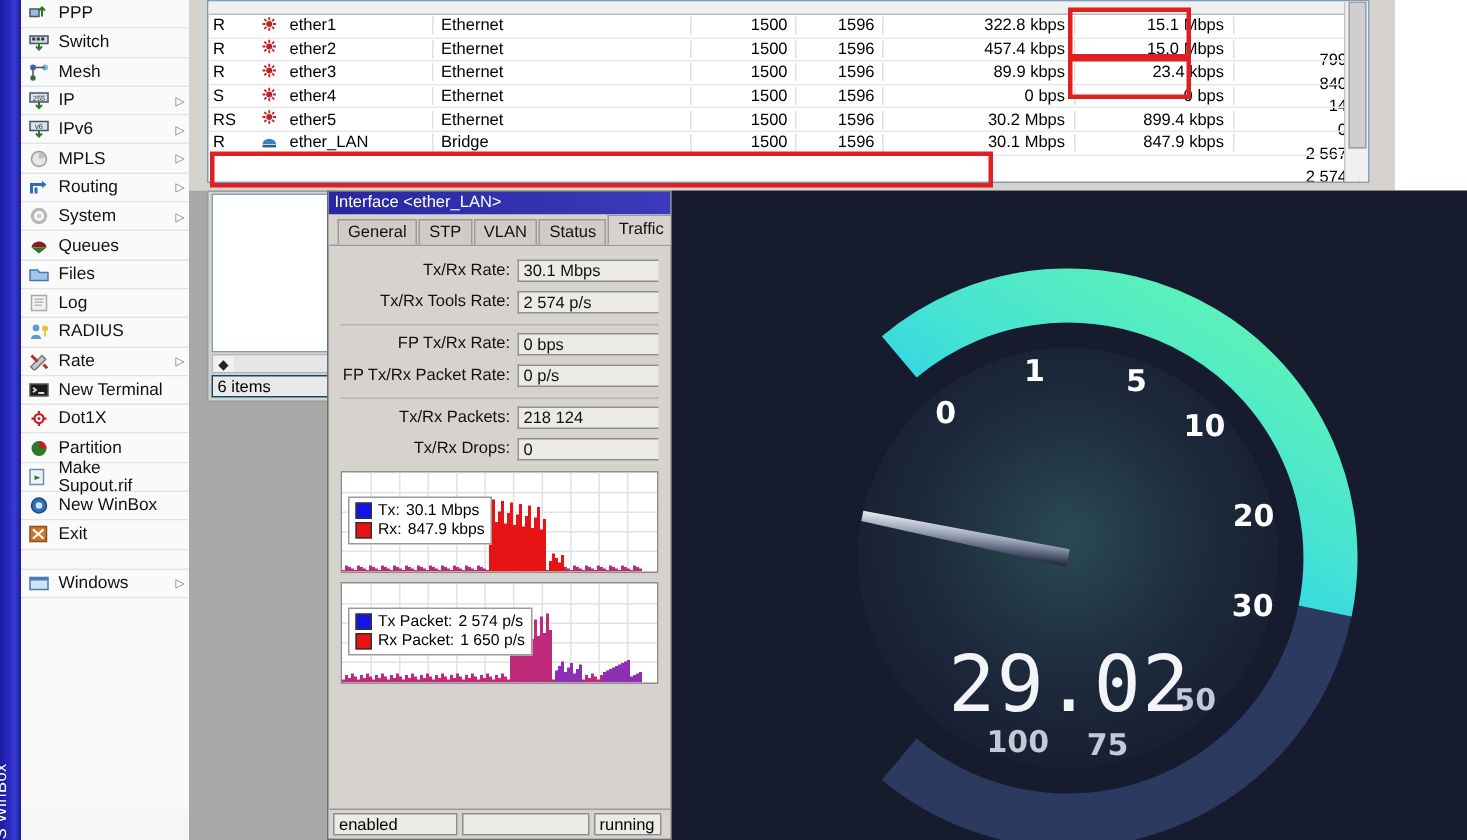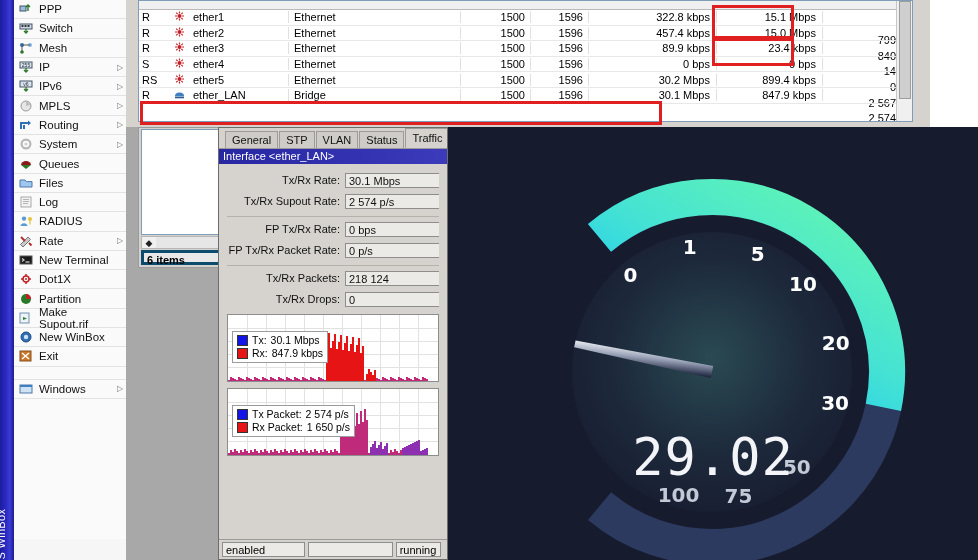--- a/index.html
+++ b/index.html
@@ -61,21 +61,21 @@
   .tr.comment{color:#000;}
   .tr.comment .cmt{padding-left:24px;font-size:11px;}
   .c-flag{width:26px;flex:0 0 26px;padding-left:3px;box-sizing:border-box;}
   .c-icon{width:28px;flex:0 0 28px;text-align:center;}
   .c-name{width:96px;flex:0 0 96px;border-right:1px solid #e0e0e0;box-sizing:border-box;}
   .c-type{width:172px;flex:0 0 172px;padding-left:5px;box-sizing:border-box;border-right:1px solid #e0e0e0;}
   .c-mtu{width:70px;flex:0 0 70px;text-align:right;padding-right:5px;box-sizing:border-box;border-right:1px solid #e0e0e0;}
   .c-amtu{width:58px;flex:0 0 58px;text-align:right;padding-right:5px;box-sizing:border-box;border-right:1px solid #e0e0e0;}
   .c-tx{width:128px;flex:0 0 128px;text-align:right;padding-right:6px;box-sizing:border-box;border-right:1px solid #e0e0e0;}
   .c-rx{width:106px;flex:0 0 106px;text-align:right;padding-right:6px;box-sizing:border-box;border-right:1px solid #e0e0e0;}
-  .c-pkt{width:84px;flex:0 0 84px;text-align:right;padding-right:8px;box-sizing:border-box;border-right:3px solid #4d7c0f;margin-top:46px;}
+  .c-pkt{width:84px;flex:0 0 84px;text-align:right;padding-right:8px;box-sizing:border-box;border-right:1px solid #4d7c0f;margin-top:46px;}
   .c-tail{flex:1;}
 
   #tbl-scroll{
     position:absolute;right:0;top:0;width:15px;height:100%;
     background:#f0f0f0;border-left:1px solid #c6c6c6;
   }
   #tbl-scroll .thumb{
     position:absolute;left:2px;top:0;width:10px;height:96px;
     background:#cfcfcf;border:1px solid #9d9d9d;
   }
@@ -94,22 +94,22 @@
   }
   #left-panel .hbar{
     position:absolute;left:2px;top:108px;width:82px;height:13px;
     background:#f0f0f0;border:1px solid #b5b5b5;box-sizing:border-box;
     display:flex;align-items:center;
   }
   #left-panel .hbar .arrow{width:14px;text-align:center;font-size:9px;color:#222;}
   #left-panel .hbar .track{flex:1;background:#e6e6e6;height:100%;}
   #left-panel .count{
     position:absolute;left:2px;top:122px;width:82px;height:15px;
-    background:#e9e9e9;border:3px solid #0c4a6e;box-sizing:border-box;
-    font-size:11px;padding-left:3px;line-height:14px;font-weight:bold;
+    background:#e9e9e9;border:1px solid #0c4a6e;box-sizing:border-box;
+    font-size:11px;padding-left:3px;line-height:14px;
   }
   #grey-fill{
     position:absolute;left:126px;top:127px;width:92px;height:433px;background:#a8a8a8;
   }
   #grey-fill2{
     position:absolute;left:138px;top:268px;width:80px;height:292px;background:#a8a8a8;
   }
 
   
   #iface-dialog{
@@ -525,36 +525,36 @@
   <div class="inner"></div>
   <div class="hbar">
     <div class="arrow">◆</div>
     <div class="track"></div>
   </div>
   <div class="count">6 items</div>
 </div>
 <div id="grey-fill2"></div>
 
 <div id="iface-dialog">
+  <div id="dlg-title">Interface &lt;ether_LAN&gt;</div>
   <div id="dlg-tabs">
       <div class="tab">General</div>
       <div class="tab">STP</div>
       <div class="tab">VLAN</div>
       <div class="tab">Status</div>
       <div class="tab active">Traffic</div>
     </div>
-  <div id="dlg-title">Interface &lt;ether_LAN&gt;</div>
   <div id="dlg-fields">
       <div style="height:4px"></div>
       <div class="frow">
         <span class="flabel">Tx/Rx Rate:</span>
         <span class="fval">30.1 Mbps</span>
       </div>
       <div class="frow">
-        <span class="flabel">Tx/Rx Supout Rate:</span>
+        <span class="flabel">Tx/Rx Tools Rate:</span>
         <span class="fval">2 574 p/s</span>
       </div>
       <div class="fsep"></div>
       <div class="frow">
         <span class="flabel">FP Tx/Rx Rate:</span>
         <span class="fval">0 bps</span>
       </div>
       <div class="frow">
         <span class="flabel">FP Tx/Rx Packet Rate:</span>
         <span class="fval">0 p/s</span>

